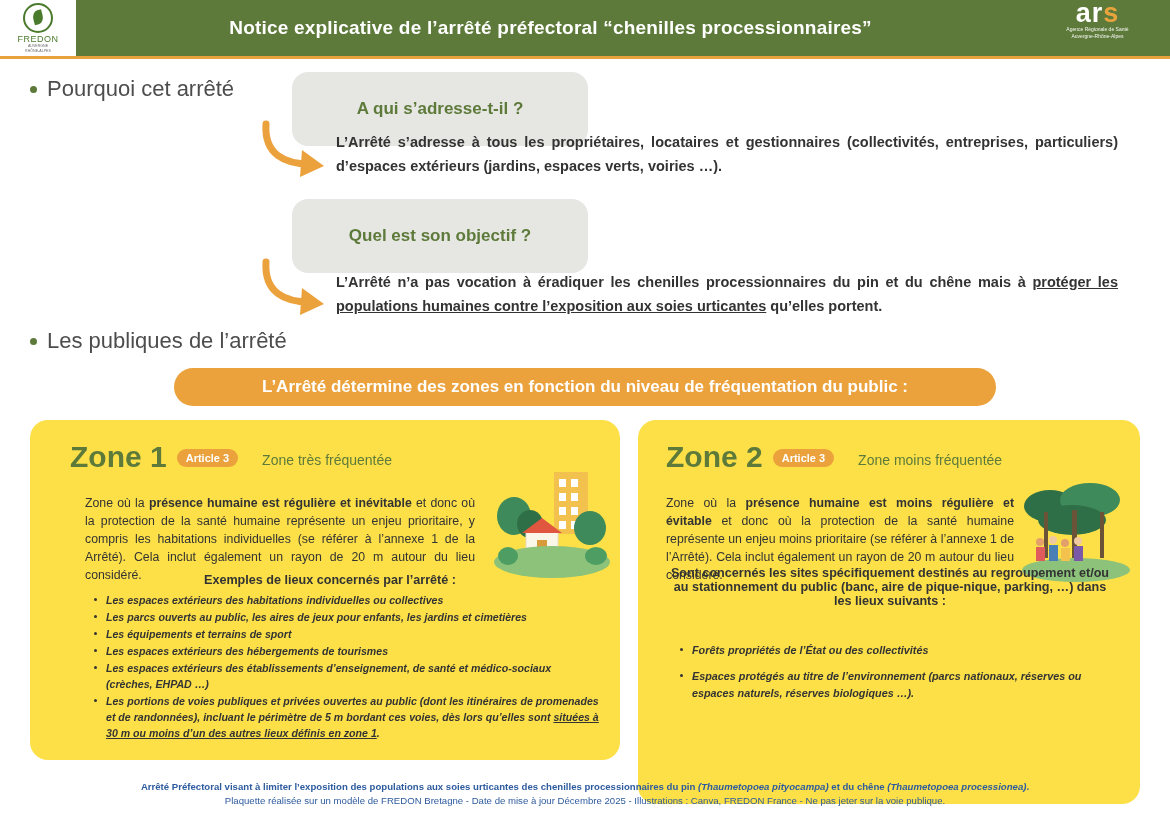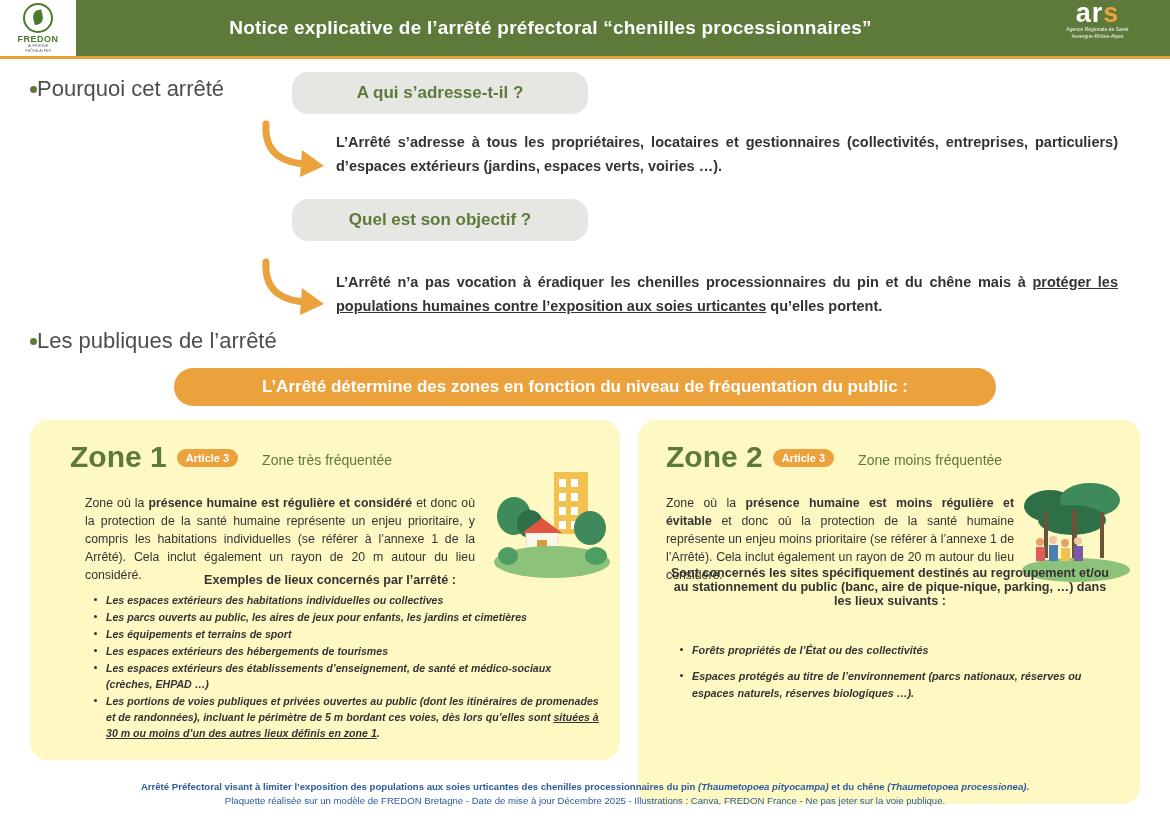--- a/index.html
+++ b/index.html
@@ -23,56 +23,56 @@
     flex:0 0 auto;
   }
   .logo-left .leafmark{
     width:26px;height:26px;border:2px solid #4a7a2c;border-radius:50%;
     position:relative;margin-bottom:2px;
   }
   .logo-left .leafmark:after{
     content:"";position:absolute;left:50%;top:50%;width:10px;height:14px;
     background:#4a7a2c;border-radius:60% 0 60% 0;transform:translate(-50%,-55%) rotate(-15deg);
   }
-  .logo-left .fredon{font-size:9px;font-weight:bold;color:#4a7a2c;letter-spacing:.5px;line-height:9px;}
+  .logo-left .fredon{font-size:9px;font-weight:normal;color:#4a7a2c;letter-spacing:.5px;line-height:9px;}
   .logo-left .fredon-sub{font-size:3.6px;color:#6a6a6a;line-height:5px;text-align:center;}
   .header-title{
     flex:1 1 auto;text-align:center;color:#ffffff;
     font-size:19px;font-weight:bold;letter-spacing:.2px;
     padding:0 10px;
   }
   .logo-right{
     width:145px;height:56px;flex:0 0 auto;
     display:flex;flex-direction:column;align-items:center;
     color:#ffffff;
   }
   .logo-right .ars{font-size:27px;font-weight:bold;letter-spacing:1px;line-height:26px;}
   .logo-right .ars-dot{color:#e8a33d;}
   .logo-right .ars-sub{font-size:5px;line-height:7px;text-align:center;opacity:.95;}
   .header-rule{
     position:absolute;left:0;top:56px;width:1170px;height:3px;background:#e9a13b;
   }
 
   
   .sec-title{
-    position:absolute;display:flex;align-items:center;gap:0;
+    position:absolute;display:flex;align-items:center;gap:10px;
     font-size:22px;color:#4d4d4d;
   }
   .sec-title .dot{
     width:7px;height:7px;border-radius:50%;background:#5d7a3a;display:inline-block;
   }
   #sec1{left:30px;top:76px;}
   #sec2{left:30px;top:328px;}
 
   
   .pill{
     position:absolute;background:#e6e6e2;border-radius:16px;
     color:#5d7a3a;font-weight:bold;font-size:17px;
     display:flex;align-items:center;justify-content:center;
-    padding:0 22px;
+    padding:16px 22px;
   }
   #pill1{left:292px;top:72px;width:252px;height:42px;}
   #pill2{left:292px;top:199px;width:252px;height:42px;}
 
   
   .arrow{position:absolute;}
   #arrow1{left:258px;top:120px;}
   #arrow2{left:258px;top:258px;}
 
   
@@ -87,21 +87,21 @@
   
   .banner{
     position:absolute;left:174px;top:368px;width:822px;height:38px;
     background:#eca23c;border-radius:19px;color:#ffffff;
     font-size:17px;font-weight:bold;
     display:flex;align-items:center;justify-content:center;
   }
 
   
   .zone-card{
-    position:absolute;top:420px;background:#fef9c3;border-radius:18px;
+    position:absolute;top:420px;background:#fde047;border-radius:18px;
   }
   #zone1{left:30px;width:590px;height:340px;}
   #zone2{left:638px;width:502px;height:384px;}
 
   .zone-head{position:absolute;display:flex;align-items:baseline;gap:10px;}
   #z1head{left:40px;top:22px;}
   #z2head{left:28px;top:22px;}
   .zone-name{font-size:30px;color:#5d7a3a;font-weight:bold;line-height:30px;}
   .article-badge{
     background:#eca23c;color:#ffffff;border-radius:10px;
@@ -206,21 +206,21 @@
 </div>
 
 <div class="zone-card" id="zone1">
   <div class="zone-head" id="z1head">
     <span class="zone-name">Zone 1</span>
     <span class="article-badge">Article 3</span>
     <span class="zone-sub">Zone très fréquentée</span>
   </div>
 
   <div class="zone-body" id="z1body">
-    <span>Zone où la </span><b>présence humaine est régulière et considéré</b><span> et donc où la protection de la santé humaine représente un enjeu prioritaire, y compris les habitations individuelles  (se référer à l’annexe 1 de la Arrêté). Cela inclut également un rayon de 20 m autour du lieu considéré.</span>
+    <span>Zone où la </span><b>présence humaine est régulière et inévitable</b><span> et donc où la protection de la santé humaine représente un enjeu prioritaire, y compris les habitations individuelles  (se référer à l’annexe 1 de la Arrêté). Cela inclut également un rayon de 20 m autour du lieu considéré.</span>
   </div>
 
   <div class="zone-illus" id="z1illus">
     <svg width="120" height="115" viewBox="0 0 120 115">
       <rect x="62" y="2" width="34" height="62" fill="#f2c14e"></rect>
       <rect x="67" y="9" width="7" height="8" fill="#fff"></rect>
         <rect x="79" y="9" width="7" height="8" fill="#fff"></rect>
       <rect x="67" y="23" width="7" height="8" fill="#fff"></rect>
         <rect x="79" y="23" width="7" height="8" fill="#fff"></rect>
       <rect x="67" y="37" width="7" height="8" fill="#fff"></rect>

